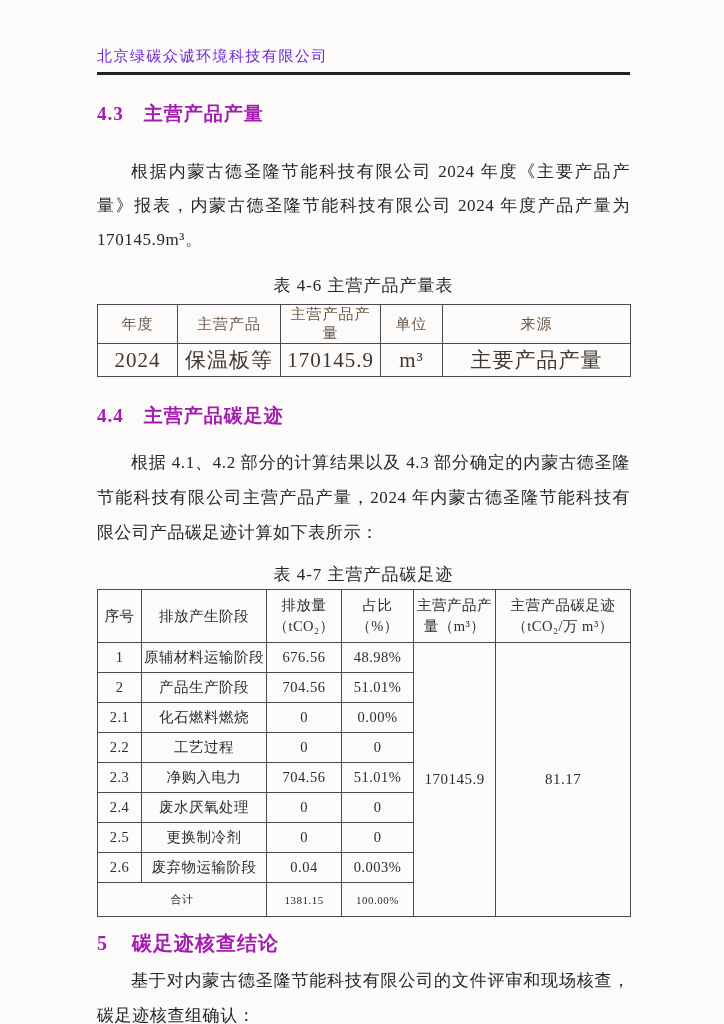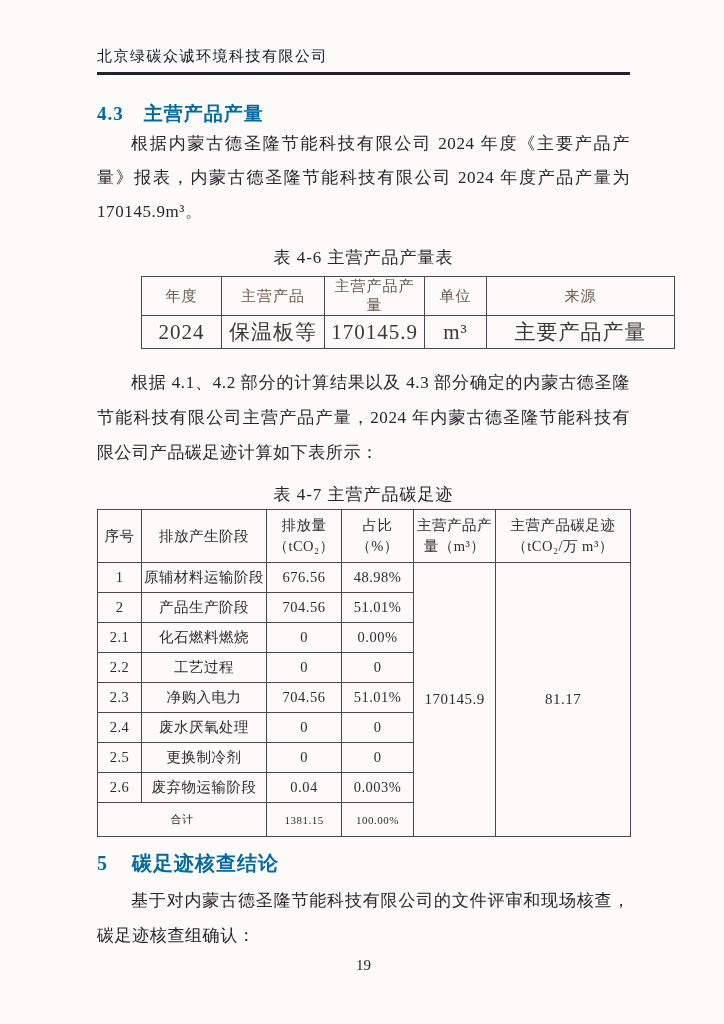--- a/index.html
+++ b/index.html
@@ -14,39 +14,39 @@
     font-family: "Liberation Serif", "DejaVu Serif", serif;
     color: #2a2930;
   }
   .doc-header {
     display: flex;
     justify-content: space-between;
     align-items: baseline;
     font-size: 15px;
     line-height: 21px;
   }
-  .company { letter-spacing: 1.5px; color: #0f172a; }
+  .company { letter-spacing: 1.5px; color: #6d28d9; }
   .archive { color: #26252d; }
   .archive .num { font-weight: 600; letter-spacing: 0.3px; }
   .header-rule { height: 3px; background: #24222e; margin-top: 5px; }
 
   .sec-heading {
     display: flex;
     gap: 20px;
     margin-top: 26px;
     font-size: 19px;
     font-weight: bold;
-    color: #0369a1;
+    color: #a21caf;
     line-height: 26px;
     letter-spacing: 1px;
   }
   .sec-heading.lvl1 { font-size: 20px; margin-top: 12px; line-height: 28px; gap: 24px; }
 
   .para {
-    margin-top: 0;
+    margin-top: 28px;
     font-size: 17px;
     line-height: 34px;
     text-align: justify;
     text-justify: inter-character;
     text-indent: 2em;
     letter-spacing: 0.6px;
     color: #26252b;
   }
   .para.p44 { margin-top: 16px; line-height: 35px; }
   .para.p5  { margin-top: 6px; line-height: 35px; }
@@ -67,21 +67,21 @@
     table-layout: fixed;
   }
   th, td {
     border: 1px solid #4a4850;
     text-align: center;
     vertical-align: middle;
     font-weight: normal;
     padding: 0 2px;
     overflow: hidden;
   }
-  .t46 { margin-top: 3px; margin-left: 44px; }
+  .t46 { margin-top: 3px; }
   .t46 th { height: 30px; font-size: 15px; color: #6b5749; letter-spacing: 1px; }
   .t46 td { height: 32px; font-size: 21px; color: #3c3733; letter-spacing: 1px; }
 
   .t47 { margin-top: 0; }
   .t47 th {
     height: 52px;
     font-size: 14.5px;
     line-height: 21px;
     color: #2c2b30;
     white-space: pre-line;
@@ -135,20 +135,24 @@
     <tr>
       <td>2024</td>
       <td>保温板等</td>
       <td>170145.9</td>
       <td>m³</td>
       <td>主要产品产量</td>
     </tr>
   </tbody>
     </table>
 
+  <div class="sec-heading">
+    <span>4.4</span>
+    <span>主营产品碳足迹</span>
+  </div>
   <div class="para p44">根据 4.1、4.2 部分的计算结果以及 4.3 部分确定的内蒙古德圣隆节能科技有限公司主营产品产量，2024 年内蒙古德圣隆节能科技有限公司产品碳足迹计算如下表所示：</div>
 
   <div class="caption c47">表 4-7  主营产品碳足迹</div>
   <table class="t47">
     <colgroup>
       <col style="width:44px">
         <col style="width:125px">
         <col style="width:75px">
         <col style="width:72px">
         <col style="width:82px">

